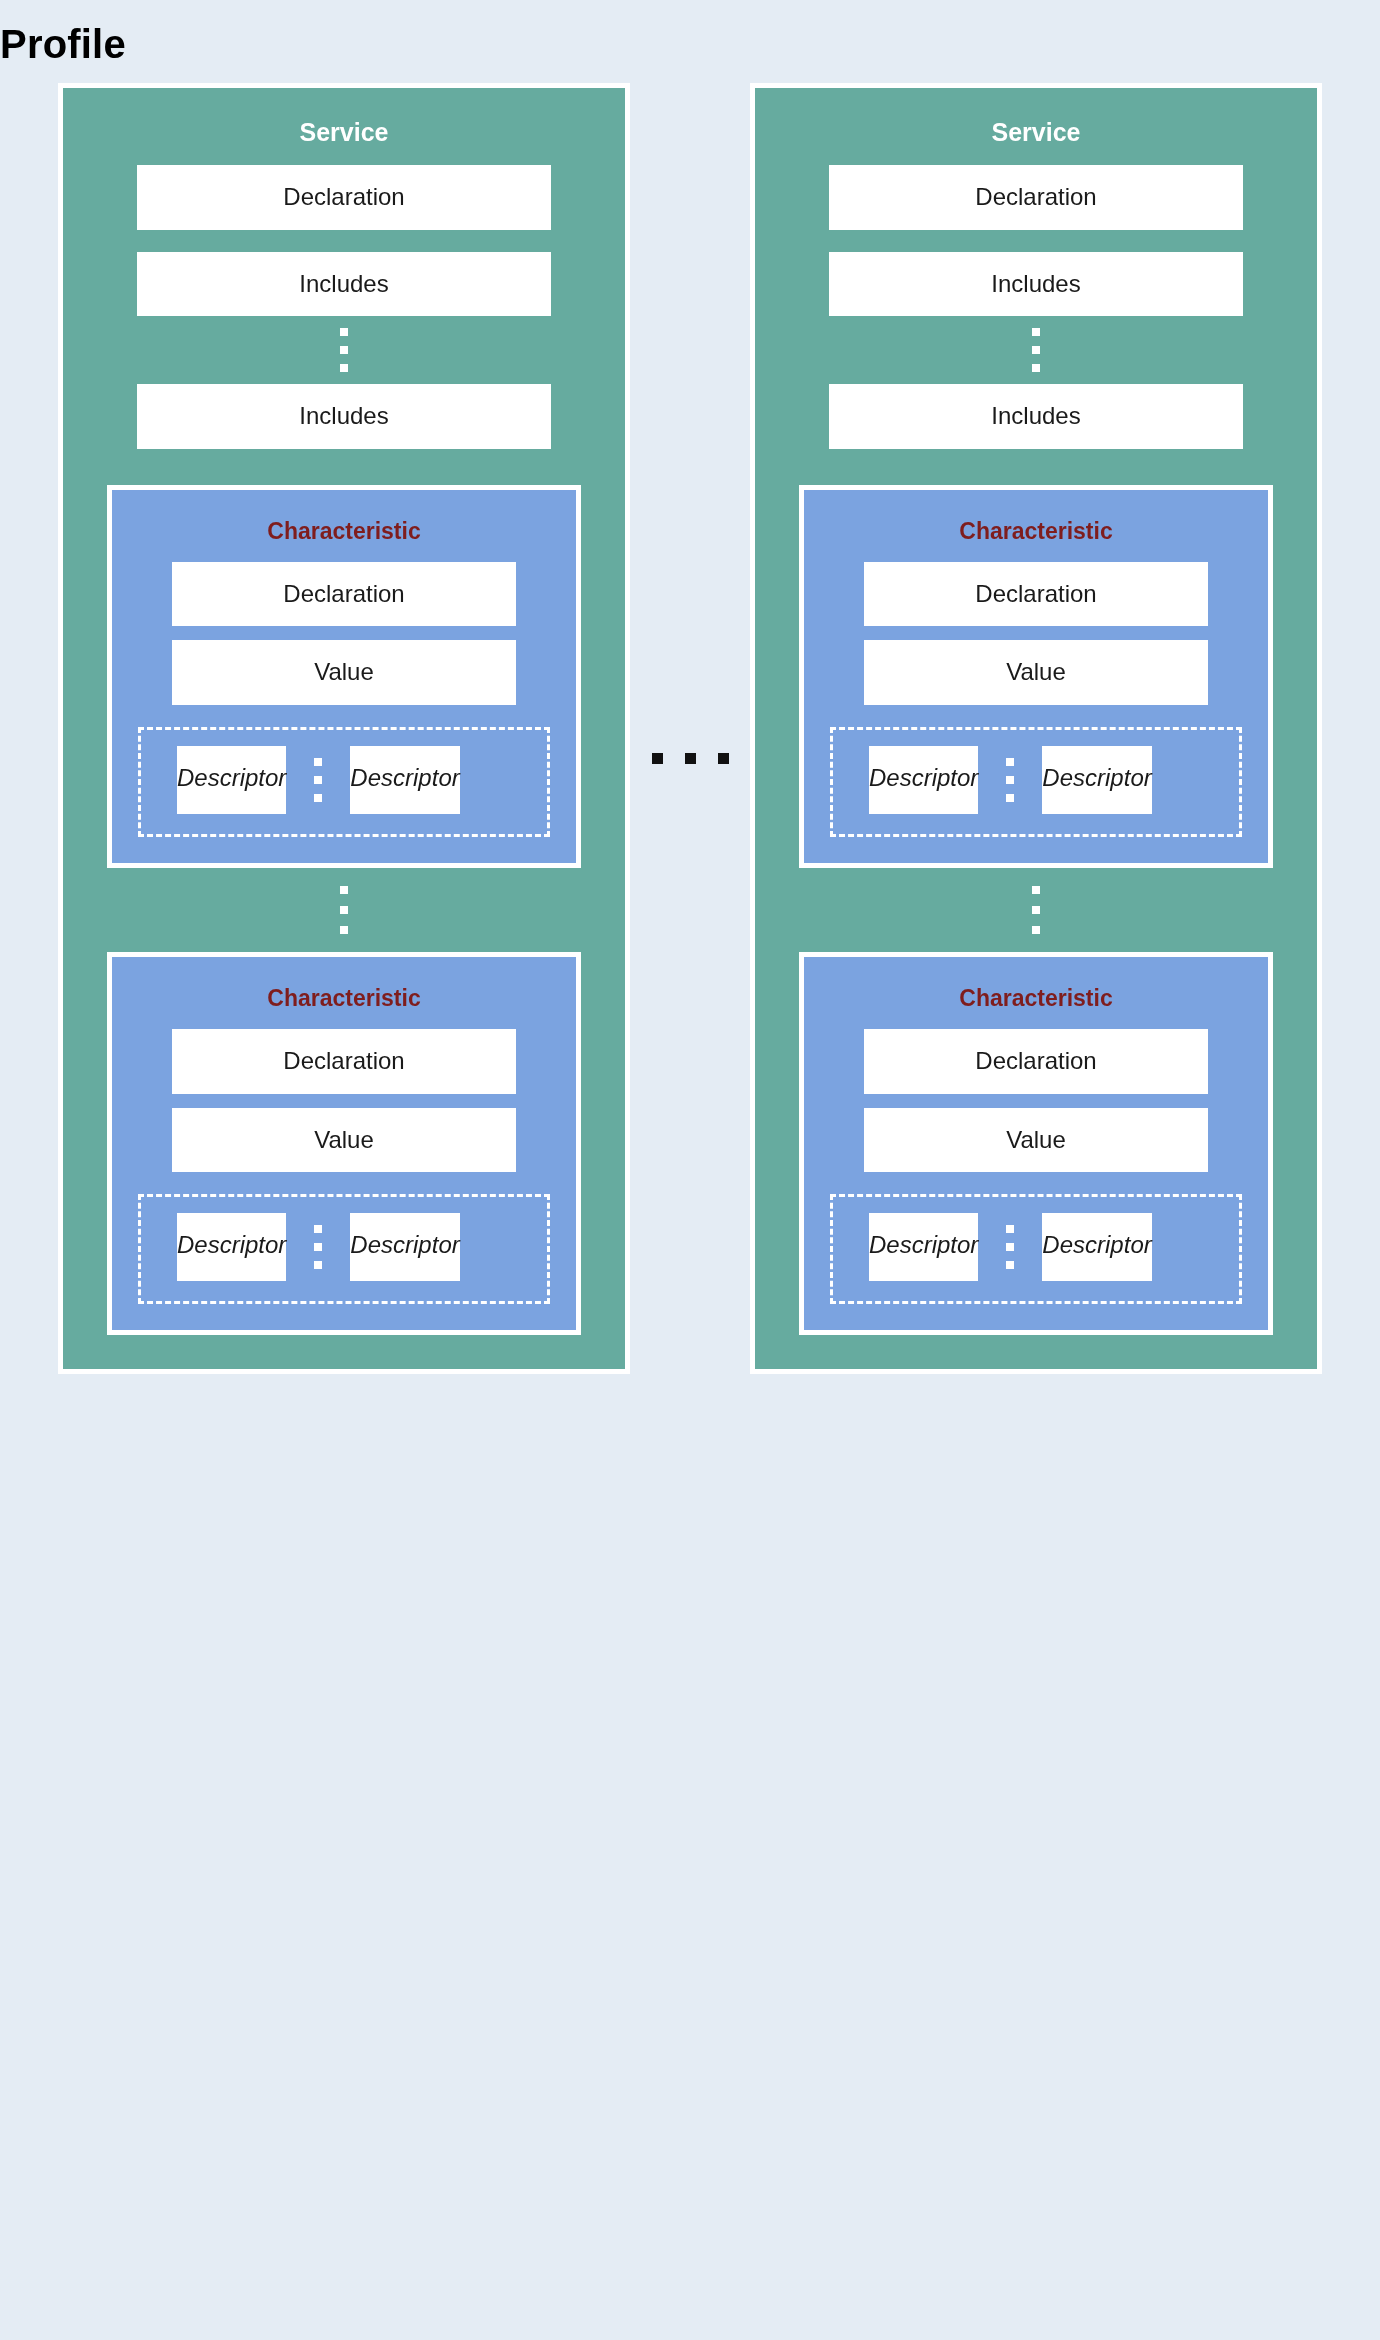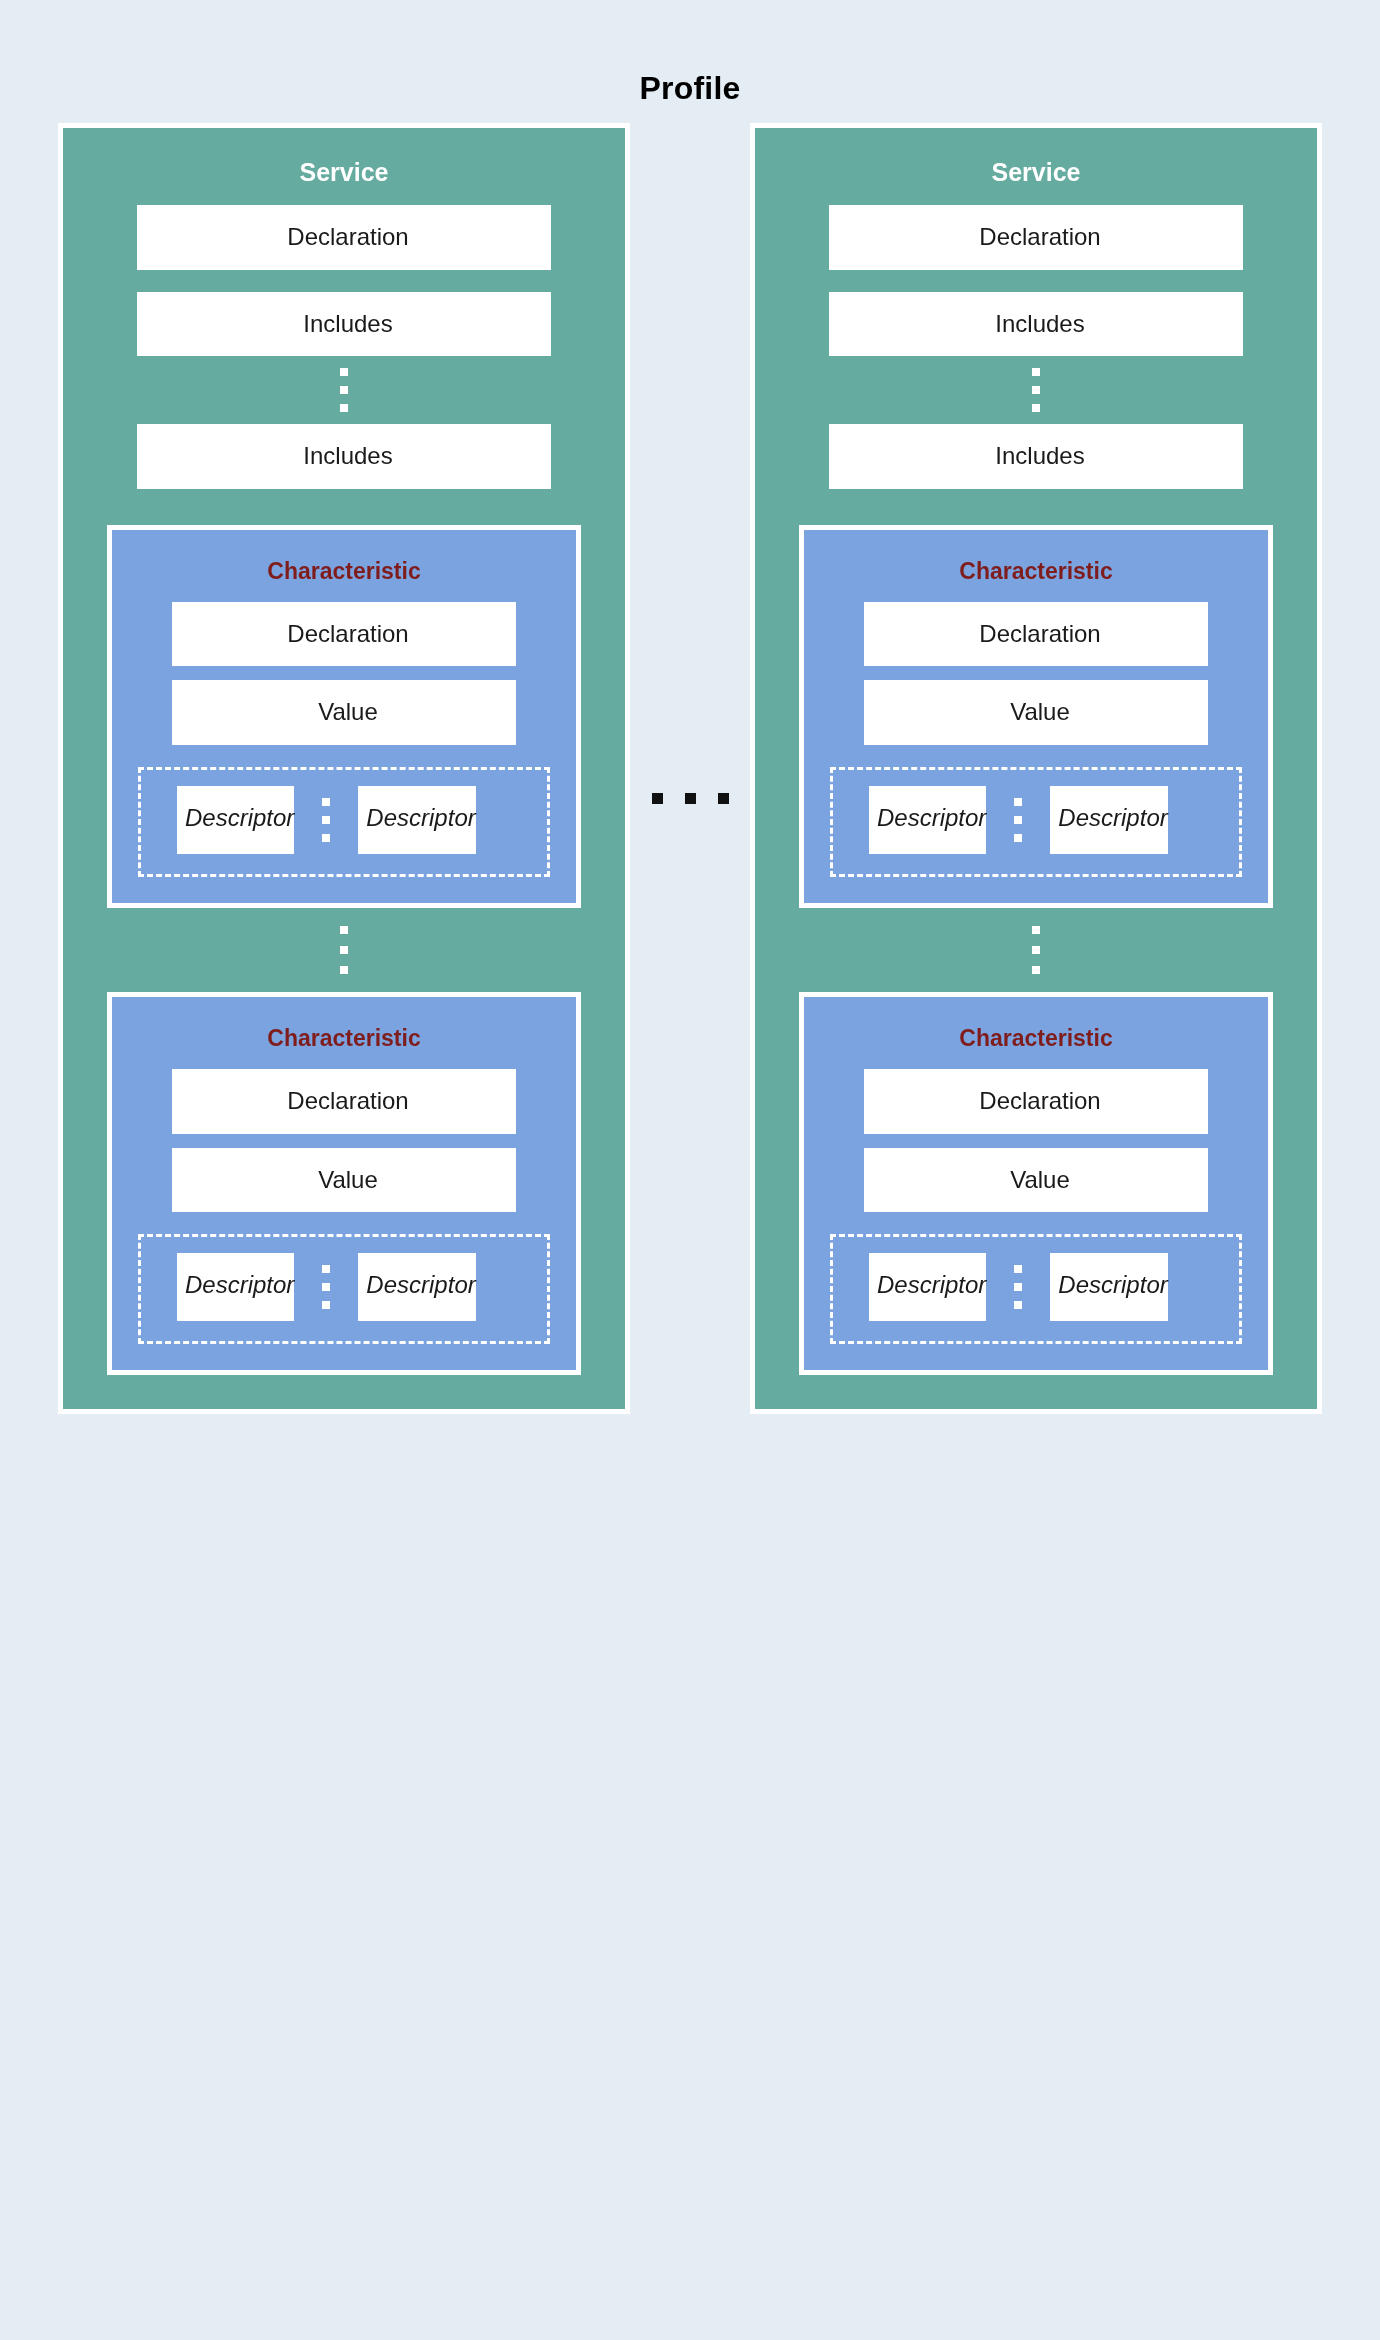--- a/index.html
+++ b/index.html
@@ -16,27 +16,26 @@
 
   #page {
     position: relative;
     width: 1380px;
     height: 2340px;
     box-sizing: border-box;
   }
 
   
   .page-title {
-    text-align: center;
-    font-size: 32px;
+    text-align: left;
+    font-size: 40px;
     font-weight: bold;
     color: #000000;
     padding-top: 22px;
     letter-spacing: 0.2px;
-    margin-top: 48px;
   }
 
   
   .columns {
     display: flex;
     flex-direction: row;
     align-items: stretch;
     justify-content: center;
     padding: 16px 58px 0 58px;
     box-sizing: border-box;
@@ -91,21 +90,21 @@
     font-weight: bold;
     padding: 16px 0 18px 0;
   }
 
   
   .item {
     background: #ffffff;
     color: #1a1a1a;
     font-size: 24px;
     text-align: center;
-    padding: 18px 0 19px 8px;
+    padding: 18px 0 19px 0;
     line-height: 1.15;
   }
 
   .item.service-item {
     margin: 0 52px;
   }
 
   .item.char-item {
     margin: 0 46px;
   }

